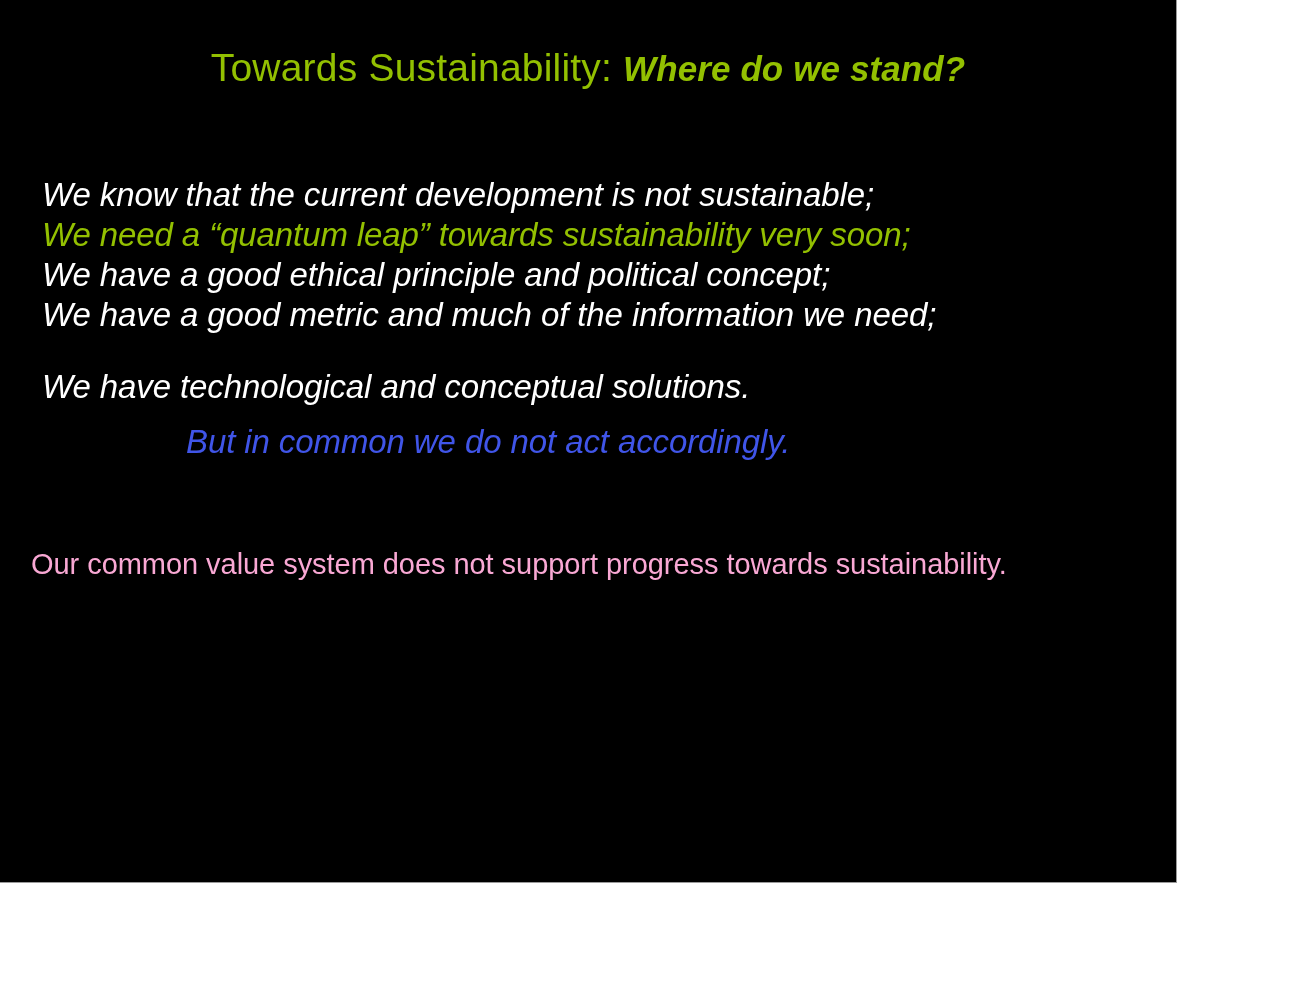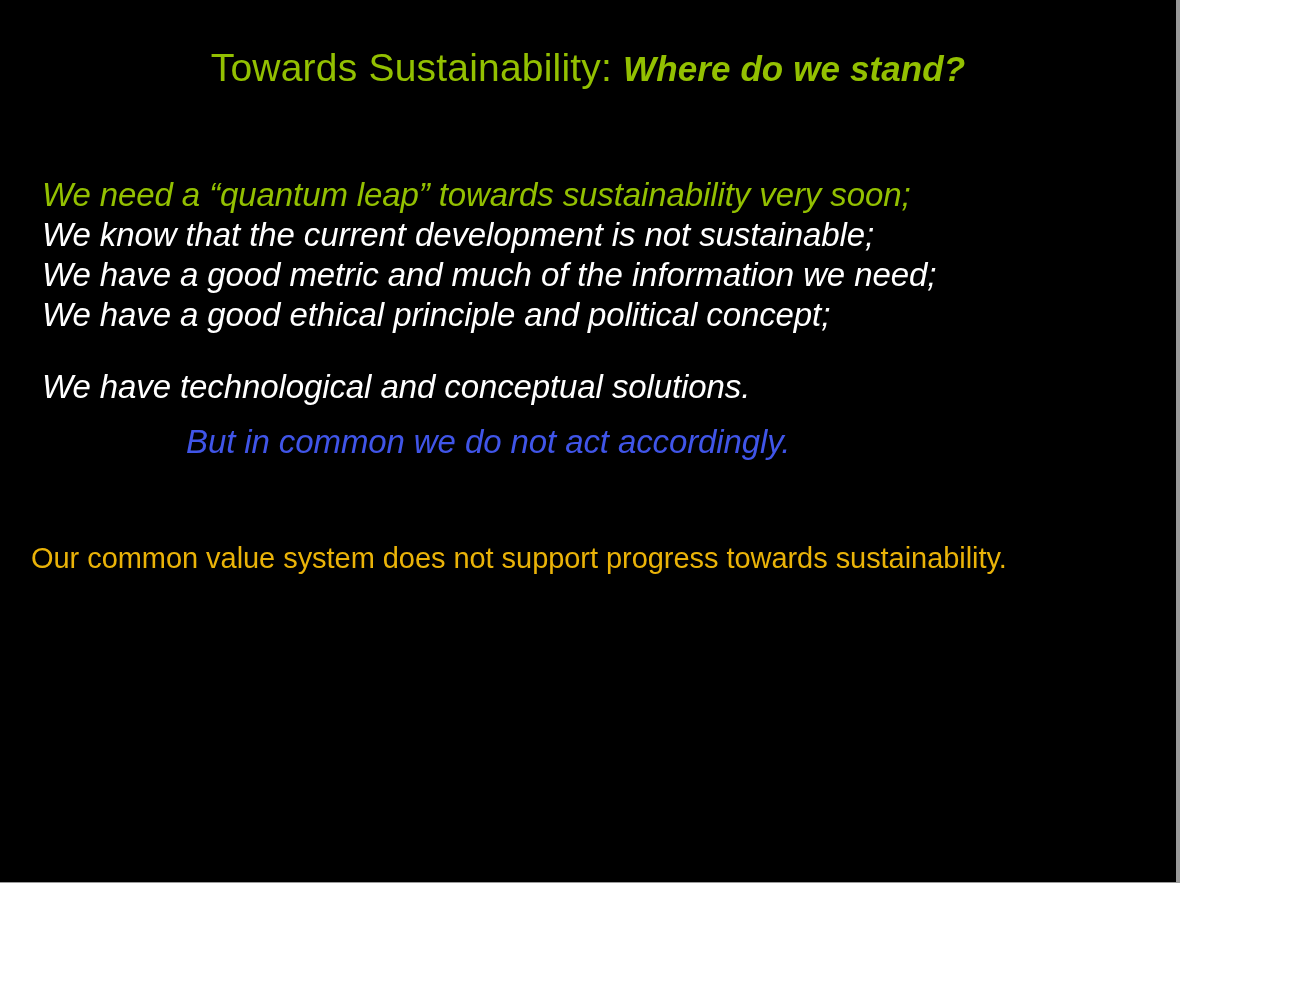--- a/index.html
+++ b/index.html
@@ -23,21 +23,21 @@
     background: #ffffff;
   }
 
   #slide-surface {
     position: absolute;
     left: 0;
     top: 0;
     width: 1176px;
     height: 882px;
     background: #000000;
-    border-right: 4px solid #eab308;
+    border-right: 1px solid #eab308;
     border-bottom: 1px solid #9a9a9a;
     box-sizing: content-box;
     overflow: hidden;
   }
 
   
   #slide-title {
     position: absolute;
     left: 0;
     top: 48px;
@@ -106,25 +106,25 @@
 
 <div id="slide-canvas" style="background: rgb(255, 255, 255);">
 
   <div id="slide-surface" style="background: rgb(0, 0, 0); border-right-color: rgb(154, 154, 154); border-bottom-color: rgb(154, 154, 154);">
 
     <div id="slide-title" style="color: rgb(147, 192, 1);">
       <span class="title-main">Towards Sustainability: </span><span class="title-sub">Where do we stand?</span>
     </div>
 
     <div id="body-lines">
+      <div class="body-line" style="color: rgb(255, 255, 255);">We know that the current development is not sustainable;</div>
       <div class="body-line" style="color: rgb(147, 192, 1);">We need a “quantum leap” towards sustainability very soon;</div>
-      <div class="body-line" style="color: rgb(255, 255, 255);">We know that the current development is not sustainable;</div>
+      <div class="body-line" style="color: rgb(255, 255, 255);">We have a good ethical principle and political concept;</div>
       <div class="body-line" style="color: rgb(255, 255, 255);">We have a good metric and much of the information we need;</div>
-      <div class="body-line" style="color: rgb(255, 255, 255);">We have a good ethical principle and political concept;</div>
       <div class="body-line" style="color: rgb(255, 255, 255); margin-top: 32px;">We have technological and conceptual solutions.</div>
     </div>
 
     <div id="emphasis-line" style="color: rgb(64, 85, 232);">But in common we do not act accordingly.</div>
 
-    <div id="footer-statement" style="color: #eab308;">Our common value system does not support progress towards sustainability.</div>
+    <div id="footer-statement" style="color: #f9a8d4; margin-top: 6px;">Our common value system does not support progress towards sustainability.</div>
 
   </div>
 </div>
 
 </body></html>

